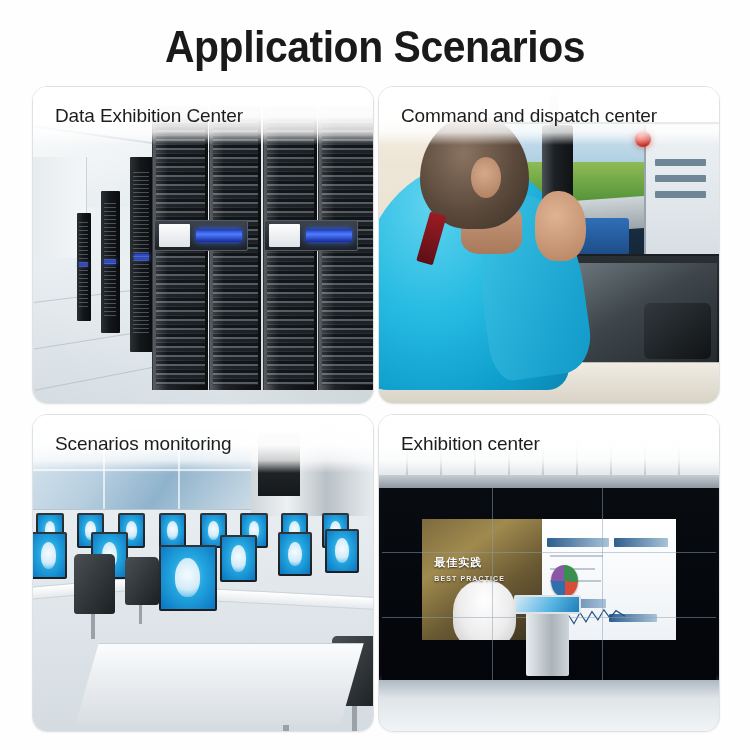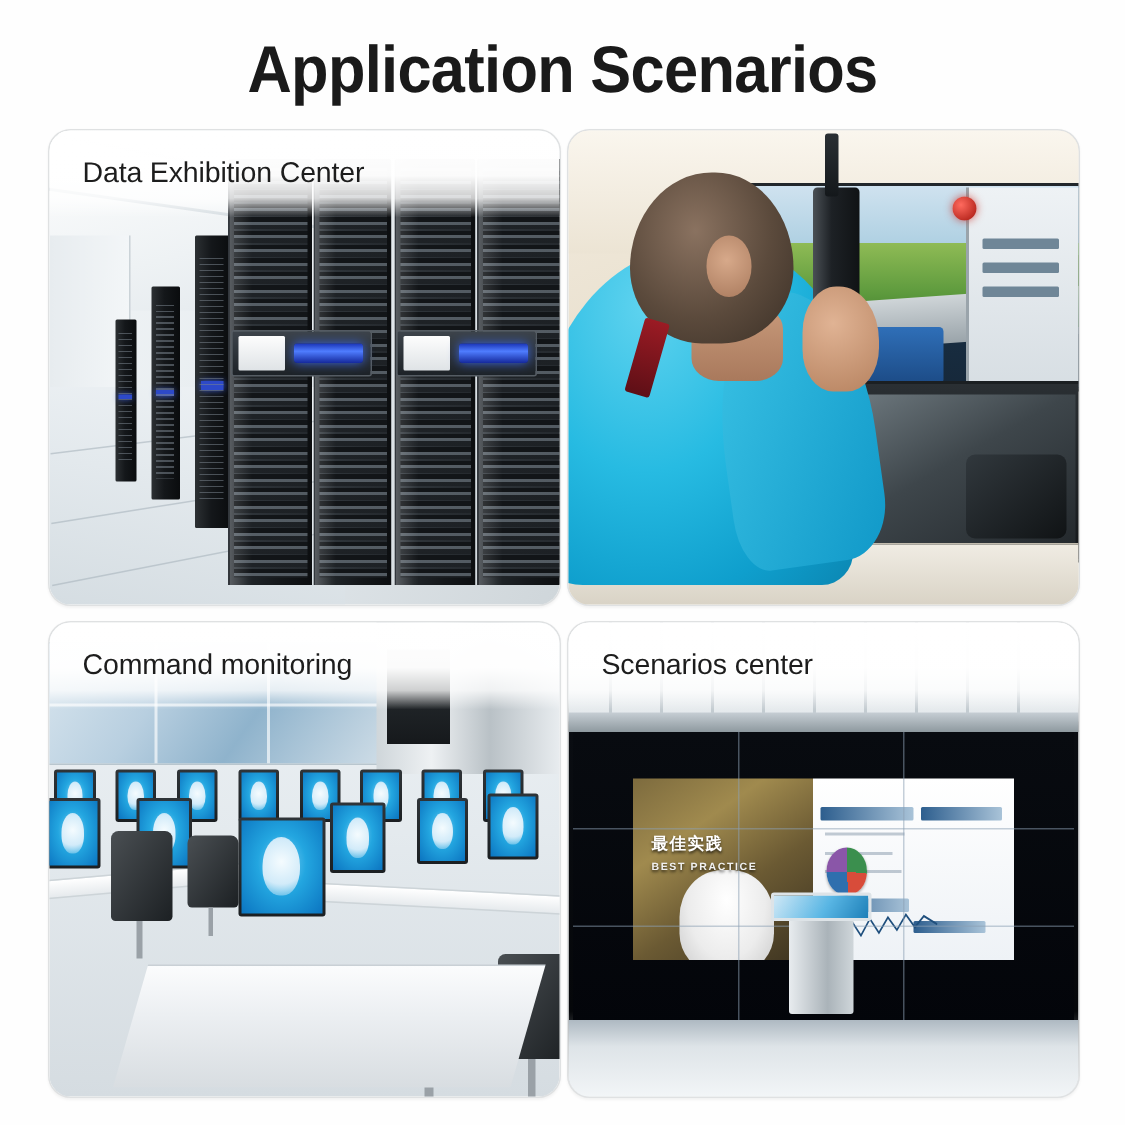--- a/index.html
+++ b/index.html
@@ -538,20 +538,23 @@
         <div class="cd-body"></div>
         <div class="cd-arm"></div>
         <div class="cd-lanyard"></div>
         <div class="cd-neck"></div>
         <div class="cd-head"></div>
         <div class="cd-ear"></div>
         <div class="cd-radio"></div>
         <div class="cd-hand"></div>
       </div>
 
+      <div class="card-label">
+        <span class="card-label-text">Command and dispatch center</span>
+      </div>
     </div>
 
     <div class="card">
       <div class="card-photo">
         <div class="sm-bg"></div>
 
         <div class="sm-videowall">
           <span class="seam" style="left:33%;top:0;width:2px;height:100%"></span>
           <span class="seam" style="left:66%;top:0;width:2px;height:100%"></span>
           <span class="seam" style="top:50%;left:0;height:2px;width:100%"></span>
@@ -638,21 +641,21 @@
 
         <div class="sm-chair" style="left:12%;top:44%;width:12%;height:19%;"></div>
         <div class="sm-chair" style="left:27%;top:45%;width:10%;height:15%;"></div>
         <div class="sm-chair" style="left:66%;top:74%;width:18%;height:20%;"></div>
         <div class="sm-chair" style="left:88%;top:70%;width:14%;height:22%;"></div>
 
         <div class="sm-desk-front"></div>
       </div>
 
       <div class="card-label">
-        <span class="card-label-text">Command monitoring</span>
+        <span class="card-label-text">Scenarios monitoring</span>
       </div>
     </div>
 
     <div class="card">
       <div class="card-photo">
         <div class="ex-bg"></div>
 
         <div class="ex-ceiling">
           <span class="slat" style="left:8%"></span>
             <span class="slat" style="left:18%"></span>
@@ -697,18 +700,18 @@
 
           <div class="ex-kiosk">
             <span class="k-scr"></span>
           </div>
         </div>
 
         <div class="ex-floor"></div>
       </div>
 
       <div class="card-label">
-        <span class="card-label-text">Scenarios center</span>
+        <span class="card-label-text">Exhibition center</span>
       </div>
     </div>
 
   </div>
 </div>
 
 </body></html>

